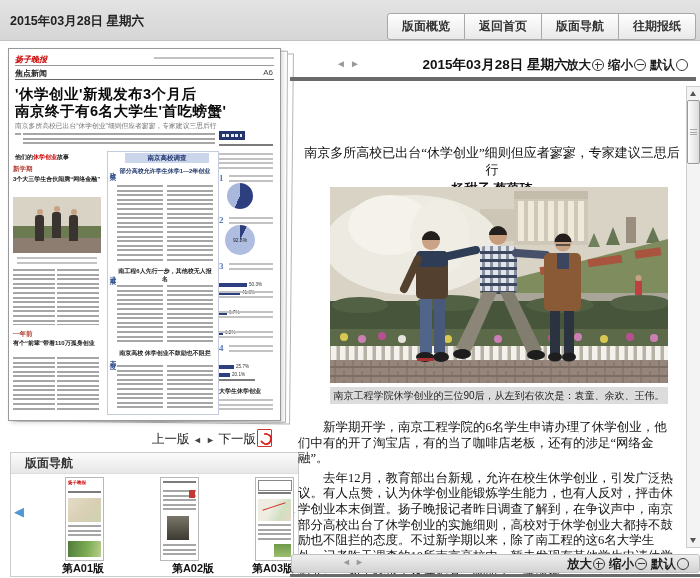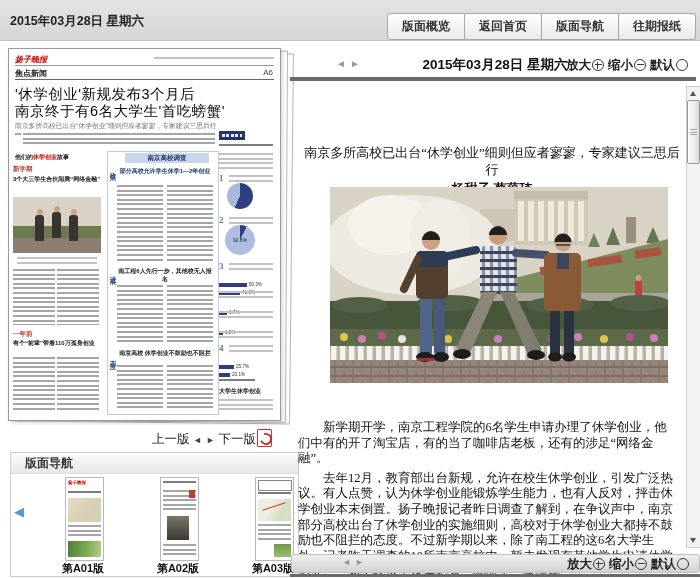--- a/index.html
+++ b/index.html
@@ -23,21 +23,21 @@
   #paper{position:absolute;left:8px;top:48px;width:271px;height:371px;background:#fff;
          border:1px solid #999;box-shadow:2px 2px 4px rgba(0,0,0,.15);}
   .st{position:absolute;background:repeating-linear-gradient(180deg,#a6a6a6 0,#a6a6a6 2px,transparent 2px,transparent 4.6px);}
   .st.lt{background:repeating-linear-gradient(180deg,#c2c2c2 0,#c2c2c2 2px,transparent 2px,transparent 4.6px);}
   .st.dk{background:repeating-linear-gradient(180deg,#7c7c7c 0,#7c7c7c 2.4px,transparent 2.4px,transparent 5px);}
   #np-masthead{position:absolute;left:6px;top:5px;color:#c00;font-weight:bold;font-style:italic;font-size:8px;}
   #np-meta{position:absolute;right:6px;top:8px;width:120px;height:4px;}
   .nprule{position:absolute;left:6px;right:6px;height:1px;background:#999;}
   #np-section{position:absolute;left:6px;top:19px;font-size:8px;font-weight:bold;color:#222;}
   #np-pageno{position:absolute;right:7px;top:19px;font-size:8px;color:#444;}
-  #np-h1,#np-h2{position:absolute;left:6px;font-size:14.5px;font-weight:normal;color:#0a0a0a;letter-spacing:.5px;white-space:nowrap;}
+  #np-h1,#np-h2{position:absolute;left:6px;font-size:14.5px;font-weight:bold;color:#0a0a0a;letter-spacing:.5px;white-space:nowrap;}
   #np-deck{position:absolute;left:6px;top:72px;font-size:6.8px;color:#777;white-space:nowrap;}
   .vcat{position:absolute;writing-mode:vertical-rl;font-size:6.5px;font-weight:bold;color:#33508e;letter-spacing:2px;}
   .npk{position:absolute;font-size:6.5px;font-weight:bold;color:#b03a2e;}
   .nph{position:absolute;font-size:6px;font-weight:bold;color:#1a1a1a;line-height:8px;}
   .nph.navy{color:#223a6e;}
   #survey-box{position:absolute;left:98px;top:102px;width:110px;height:262px;border:1px solid #c3cbdd;}
   #survey-tag{position:absolute;left:116px;top:104px;width:84px;height:10px;background:#ccd6ea;color:#1d3470;
               font-size:6.5px;font-weight:bold;text-align:center;line-height:10px;}
   #miniphoto{position:absolute;left:4px;top:148px;width:88px;height:56px;
              background:linear-gradient(#d9d3c6 0 52%,#6c7a52 52% 74%,#8d7d70 74% 100%);}
@@ -240,21 +240,21 @@
     <div class="pthumb" style="left:244px;">
       <div class="imgblk" style="left:2px;top:2px;width:32px;height:9px;border:1px solid #888;"></div>
       <div class="st dk" style="top:14px;height:4px;"></div>
       <div class="imgblk" style="left:2px;top:21px;width:33px;height:22px;background:linear-gradient(120deg,#efece2 40%,#cfe0c0 70%,#e8d8c8);"></div>
       <div class="imgblk" style="left:6px;top:28px;width:24px;height:1px;background:#d23b2e;transform:rotate(-18deg);"></div>
       <div class="st" style="top:46px;height:18px;"></div>
       <div class="imgblk" style="left:18px;top:66px;width:17px;height:13px;background:linear-gradient(#6f9a4a,#9cbf6e);"></div>
     </div>
 
     <div class="pcap" style="left:42px;">第A01版</div>
-    <div class="pcap" style="left:137px;">第A02版</div>
+    <div class="pcap" style="left:152px;">第A02版</div>
     <div class="pcap" style="left:232px;">第A03版</div>
   </div>
 
   <div id="rhead-arrows">
     <span>◄</span><span>►</span>
   </div>
   <div id="rdate">2015年03月28日 星期六</div>
   <div class="zoomctrl" style="right:8px;top:57px;">
     <span class="zlab">放大</span><span class="zic plus"></span><span class="zlab">缩小</span><span class="zic minus"></span><span class="zlab">默认</span><span class="zic"></span>
   </div>
@@ -361,20 +361,21 @@
       <rect x="214" y="66" width="37" height="58" rx="5" fill="#8a5a36"></rect>
       <rect x="227" y="66" width="12" height="16" fill="#3c465e"></rect>
       <circle cx="233" cy="56" r="8.5" fill="#caa285"></circle>
       <path d="M224.5 55 a8.5 8.5 0 0 1 17 0z" fill="#241f1c"></path>
       <line x1="226" y1="58" x2="240" y2="58" stroke="#333" stroke-width="1.5"></line>
       <rect x="220" y="124" width="10" height="44" fill="#2c3340"></rect>
         <rect x="234" y="124" width="10" height="44" fill="#2c3340"></rect>
       <ellipse cx="225" cy="170" rx="7" ry="4.5" fill="#1d1d1d"></ellipse>
         <ellipse cx="239" cy="170" rx="7" ry="4.5" fill="#1d1d1d"></ellipse>
     </svg>
+    <div id="photocap">南京工程学院休学创业的三位90后，从左到右依次是：袁童、余欢、王伟。</div>
   </div>
 
   <div id="abody" class="serif">
     <p>新学期开学，南京工程学院的6名学生申请办理了休学创业，他们中有的开了淘宝店，有的当了咖啡店老板，还有的涉足“网络金融”。</p>
     <p>去年12月，教育部出台新规，允许在校生休学创业，引发广泛热议。有人点赞，认为休学创业能锻炼学生能力，也有人反对，抨击休学创业本末倒置。扬子晚报记者昨日调查了解到，在争议声中，南京部分高校出台了休学创业的实施细则，高校对于休学创业大都持不鼓励也不阻拦的态度。不过新学期以来，除了南工程的这6名大学生外，记者昨天调查的10所南京高校中，暂未发现有其他学生申请休学创业。　扬子晚报全媒体记者　杨甜子　蔡蕴琦</p>
   </div>
 
   <div id="sbar">
     <div id="sarr-up" class="sarr"></div>
     <div id="sthumb"></div>

